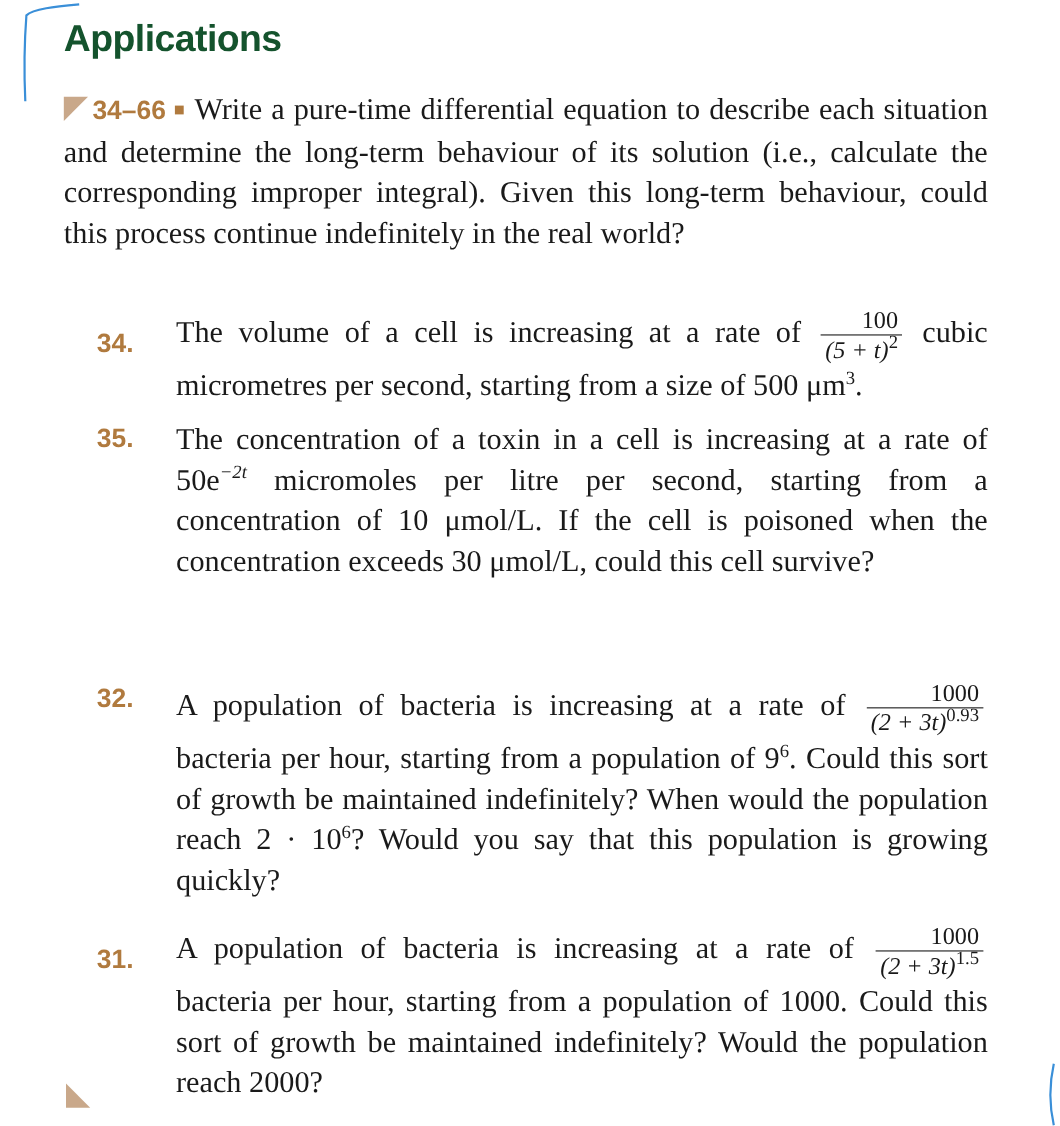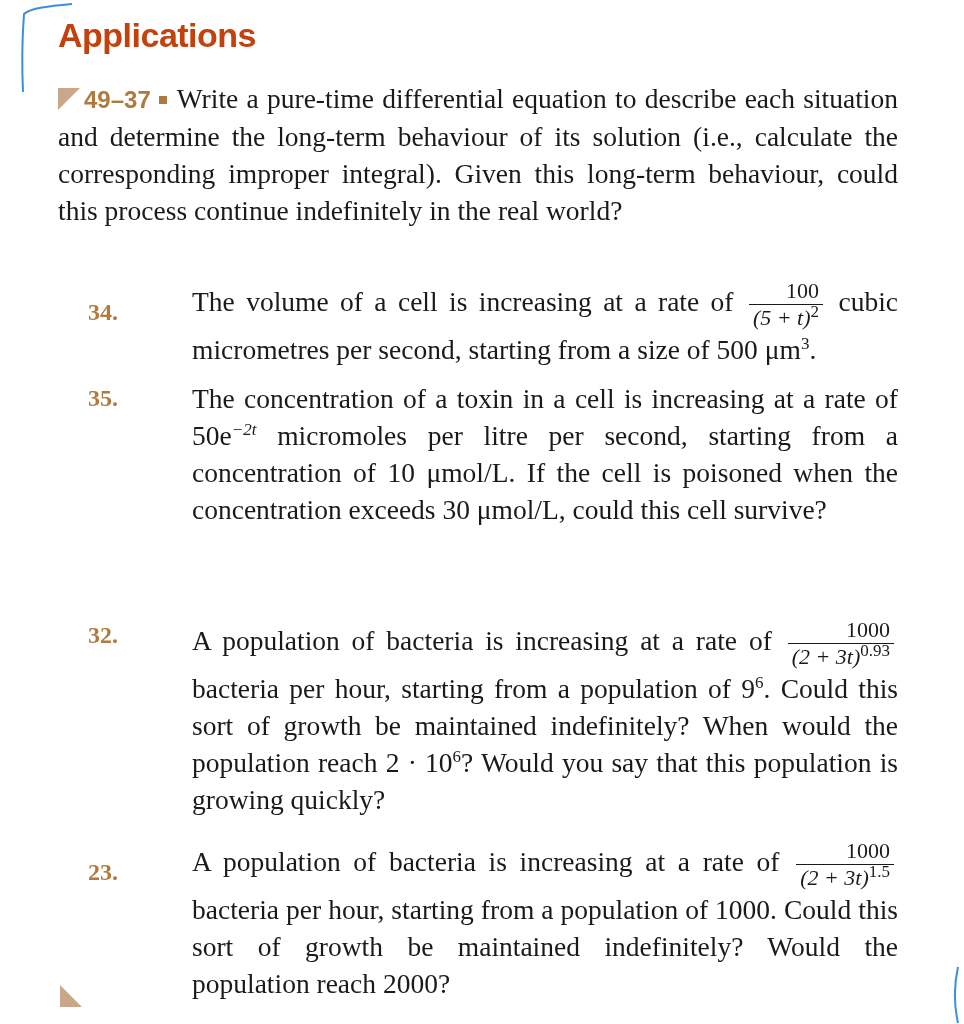--- a/index.html
+++ b/index.html
@@ -1,43 +1,43 @@
 <!DOCTYPE html>
 <html><head>
 <meta charset="utf-8">
 <style>
   html,body{margin:0;padding:0;background:#ffffff;}
   body{width:964px;height:1024px;position:relative;overflow:hidden;font-family:"Liberation Serif",serif;color:#1a1a1a;}
-  .heading{position:absolute;left:58px;top:16px;font-family:"Liberation Sans",sans-serif;font-weight:bold;font-size:34px;letter-spacing:-0.5px;color:#c2410c;}
+  .heading{position:absolute;left:58px;top:16px;font-family:"Liberation Sans",sans-serif;font-weight:bold;font-size:34px;letter-spacing:-0.5px;color:#14532d;}
   .pen-mark{position:absolute;left:0;top:0;}
   .intro{position:absolute;left:58px;top:80px;width:840px;font-size:27.5px;line-height:37px;text-align:justify;}
   .tri-start{display:inline-block;width:0;height:0;border-top:22px solid #c9a88a;border-right:22px solid transparent;vertical-align:-2px;margin-right:4px;}
   .range{font-family:"Liberation Sans",sans-serif;font-weight:bold;color:#b07a3e;font-size:24px;}
   .sq{display:inline-block;width:8px;height:8px;background:#b07a3e;margin:0 10px 4px 8px;}
   .problem{position:absolute;left:88px;width:810px;font-size:27.5px;line-height:37px;}
-  .pnum{position:absolute;left:0;top:0;font-family:Liberation Serif, serif;font-weight:bold;color:#b07a3e;font-size:24px;text-align:center;}
-  .ptext{margin-left:104px;text-align:justify;}
+  .pnum{position:absolute;left:0;top:0;font-family:Liberation Sans, sans-serif;font-weight:bold;color:#b07a3e;font-size:24px;text-align:center;}
+  .ptext{margin-left:72px;text-align:justify;}
   .frac{display:inline-block;vertical-align:middle;text-align:right;font-size:22px;line-height:26px;margin:0 4px;}
   .frac .num{display:block;padding:0 4px;border-bottom:1.5px solid #1a1a1a;}
   .frac .den{display:block;padding:0 4px;}
   sup{font-size:17px;line-height:0;}
   .tri-end{position:absolute;left:60px;top:985px;width:0;height:0;border-bottom:22px solid #c9a88a;border-right:22px solid transparent;}
   .right-mark{position:absolute;left:950px;top:965px;}
 </style>
 </head>
 <body>
 
 <svg class="pen-mark" width="80" height="100" viewBox="0 0 80 100">
   <path d="M72 4 C50 6 30 8 24 14 C22 40 22 70 23 92" stroke="#3a8fd8" stroke-width="2" fill="none"></path>
 </svg>
 
 <div class="heading">Applications</div>
 
 <div class="intro">
-  <span class="tri-start"></span><span class="range">49–37</span><span class="sq"></span><span>Write a pure-time differential equation to describe each situation and determine the long-term behaviour of its solution (i.e., calculate the corresponding improper integral). Given this long-term behaviour, could this process continue indefinitely in the real world?</span>
+  <span class="tri-start"></span><span class="range">34–66</span><span class="sq"></span><span>Write a pure-time differential equation to describe each situation and determine the long-term behaviour of its solution (i.e., calculate the corresponding improper integral). Given this long-term behaviour, could this process continue indefinitely in the real world?</span>
 </div>
 
 <div class="problem" style="top:278px;">
   <span class="pnum" style="top:16px;">34.</span>
   <div class="ptext">
     <span>The volume of a cell is increasing at a rate of</span>
     <span class="frac">
       <span class="num">100</span>
       <span class="den"><i>(5 + t)</i><sup>2</sup></span>
     </span>
@@ -59,21 +59,21 @@
     <span>A population of bacteria is increasing at a rate of</span>
     <span class="frac">
       <span class="num">1000</span>
       <span class="den"><i>(2 + 3t)</i><sup>0.93</sup></span>
     </span>
     <span>bacteria per hour, starting from a population of 9</span><sup>6</sup><span>. Could this sort of growth be maintained indefinitely? When would the population reach 2 · 10</span><sup>6</sup><span>? Would you say that this population is growing quickly?</span>
   </div>
 </div>
 
 <div class="problem" style="top:838px;">
-  <span class="pnum" style="top:16px;">23.</span>
+  <span class="pnum" style="top:16px;">31.</span>
   <div class="ptext">
     <span>A population of bacteria is increasing at a rate of</span>
     <span class="frac">
       <span class="num">1000</span>
       <span class="den"><i>(2 + 3t)</i><sup>1.5</sup></span>
     </span>
     <span>bacteria per hour, starting from a population of 1000. Could this sort of growth be maintained indefinitely? Would the population reach 2000?</span>
   </div>
 </div>
 

